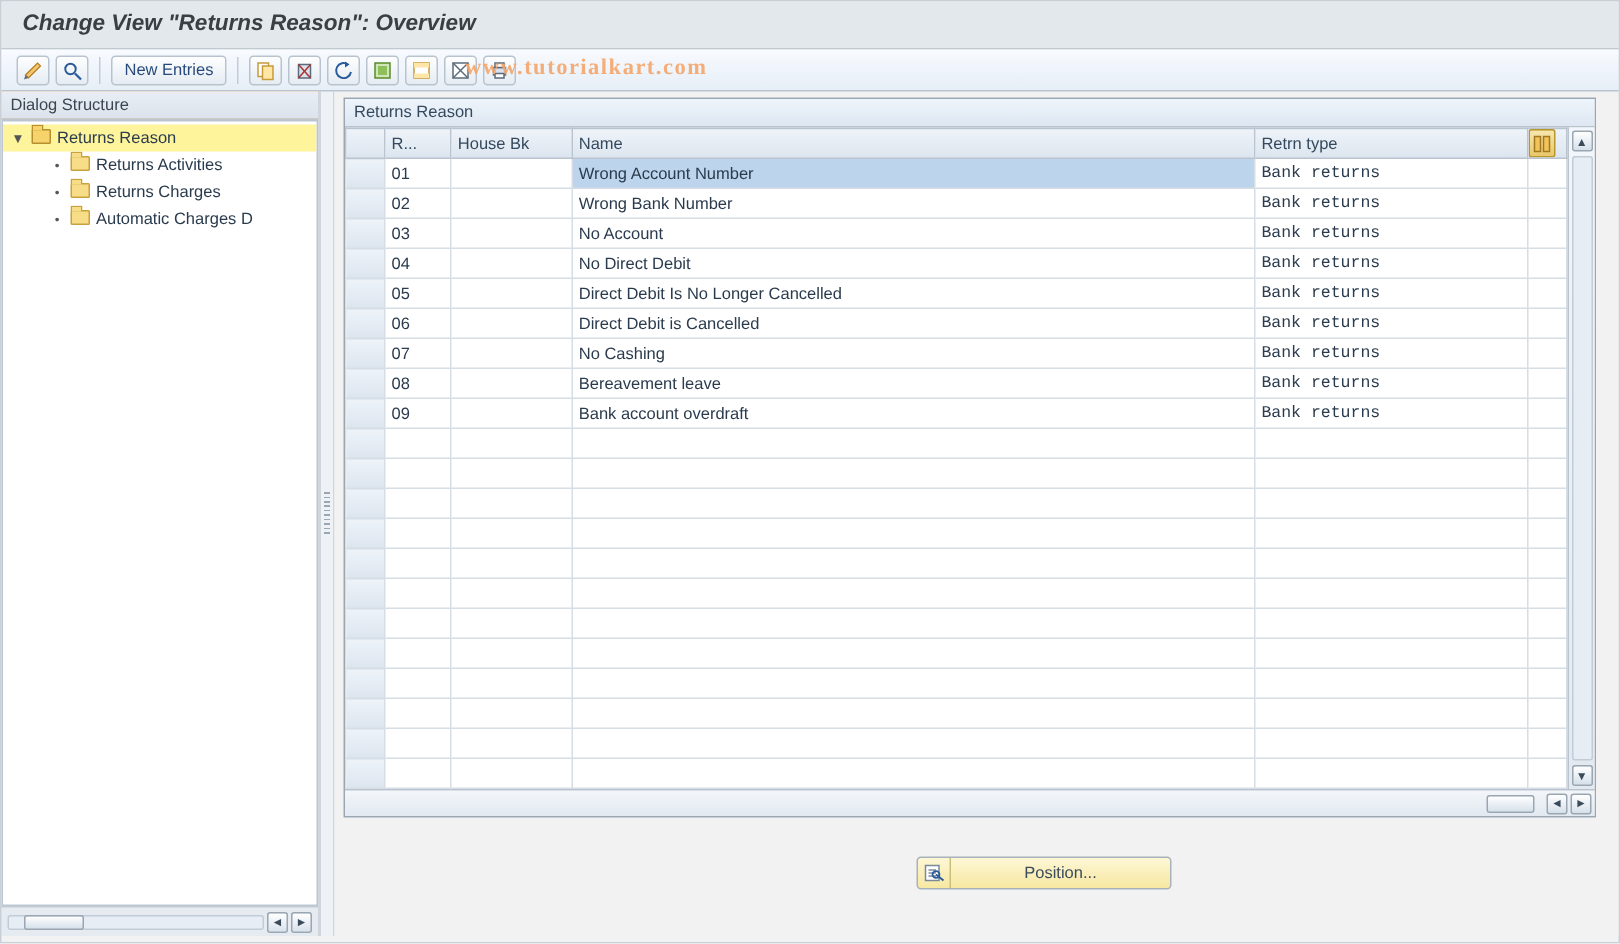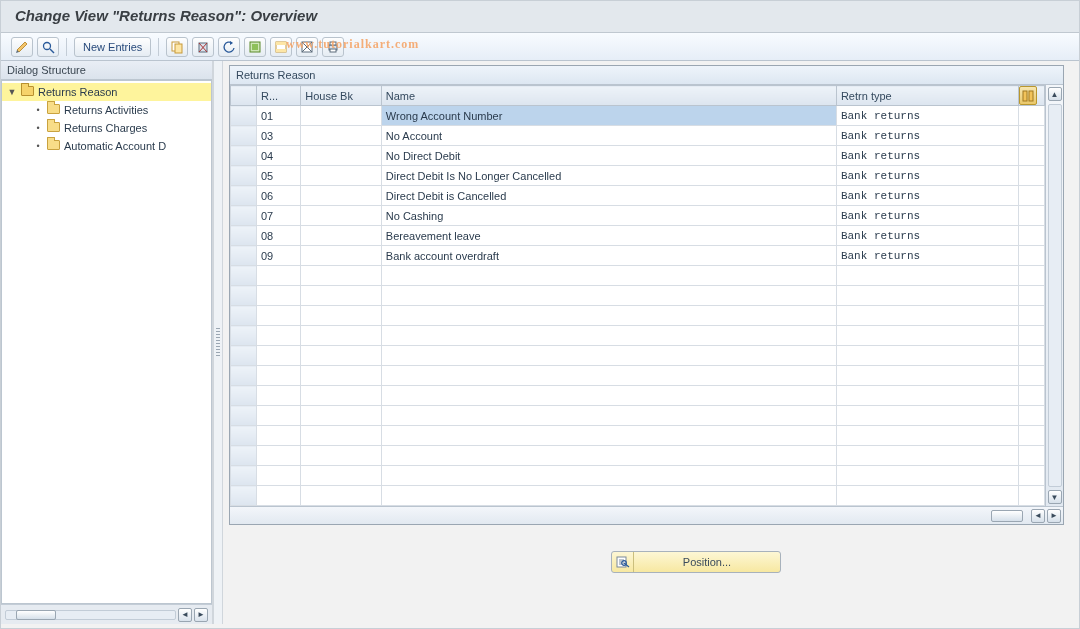--- a/index.html
+++ b/index.html
@@ -48,23 +48,24 @@
   }
   .tool-text {
     padding: 0 8px; color: #284a7b;
   }
   .tool-sep {
     width: 1px; height: 18px; background: #c3ccd6; margin: 0 3px;
   }
   .watermark {
     position: absolute;
     left: 285px; top: 4px;
-    font-size: 12px; font-weight: bold; letter-spacing: 1px;
+    font-size: 15px; font-weight: bold; letter-spacing: 1px;
     color: #f5a66a; opacity: 0.9; pointer-events: none;
     font-family: Georgia, serif;
+    padding-left: 24px;
   }
   
   .body {
     display: flex; height: calc(100% - 64px);
   }
   
   .sidebar {
     width: 212px; flex: 0 0 212px;
     display: flex; flex-direction: column;
     border-right: 1px solid #d0d6dc;
@@ -315,21 +316,21 @@
             <span class="tree-label">Returns Activities</span>
           </div>
           <div class="tree-row indent-2">
             <span class="tree-toggle">•</span>
             <span class="tree-icon"><span class="folder-closed"></span></span>
             <span class="tree-label">Returns Charges</span>
           </div>
           <div class="tree-row indent-2">
             <span class="tree-toggle">•</span>
             <span class="tree-icon"><span class="folder-closed"></span></span>
-            <span class="tree-label">Automatic Account D</span>
+            <span class="tree-label">Automatic Charges D</span>
           </div>
         </div>
       <div class="sidebar-footer">
         <div style="flex:1;display:flex;align-items:center;">
           <div style="height:10px;flex:1;background:#e7edf4;border:1px solid #c2ccd7;border-radius:2px;position:relative;">
             <div style="position:absolute;left:10px;width:40px;top:-1px;bottom:-1px;background:linear-gradient(#fff,#d6e0ea);border:1px solid #9aa6b2;border-radius:2px;"></div>
           </div>
         </div>
         <div class="mini-btn">◄</div>
         <div class="mini-btn">►</div>
@@ -375,20 +376,28 @@
                   <tr>
                     <td class="row-selector"></td>
                     <td class="rcode">01</td>
                     <td></td>
                     <td class="cell-selected">Wrong Account Number</td>
                     <td class="retrn">Bank returns</td>
                     <td></td>
                   </tr>
                   <tr>
                     <td class="row-selector"></td>
+                    <td class="rcode">02</td>
+                    <td></td>
+                    <td>Wrong Bank Number</td>
+                    <td class="retrn">Bank returns</td>
+                    <td></td>
+                  </tr>
+                  <tr>
+                    <td class="row-selector"></td>
                     <td class="rcode">03</td>
                     <td></td>
                     <td>No Account</td>
                     <td class="retrn">Bank returns</td>
                     <td></td>
                   </tr>
                   <tr>
                     <td class="row-selector"></td>
                     <td class="rcode">04</td>
                     <td></td>

